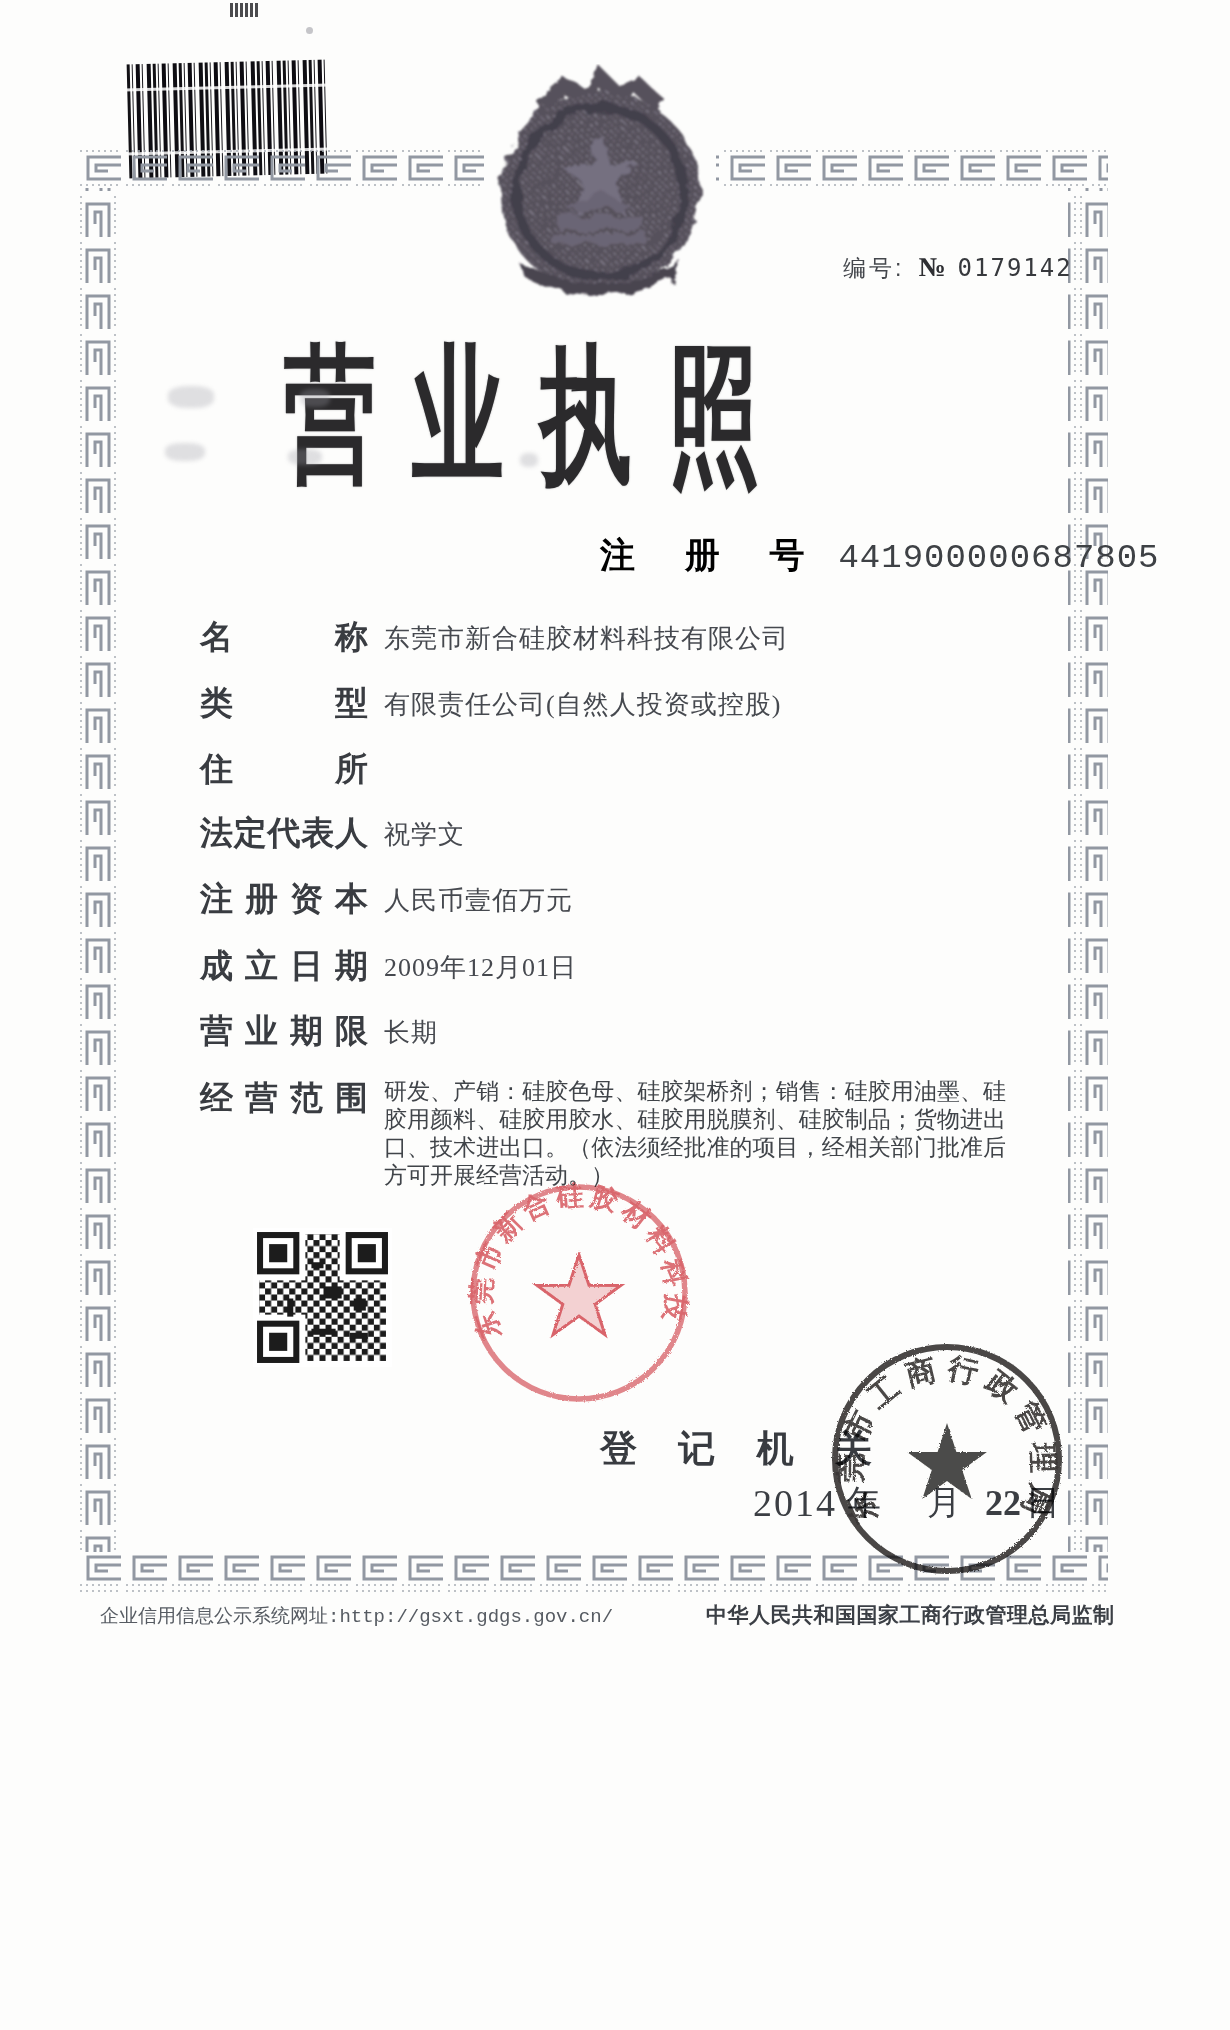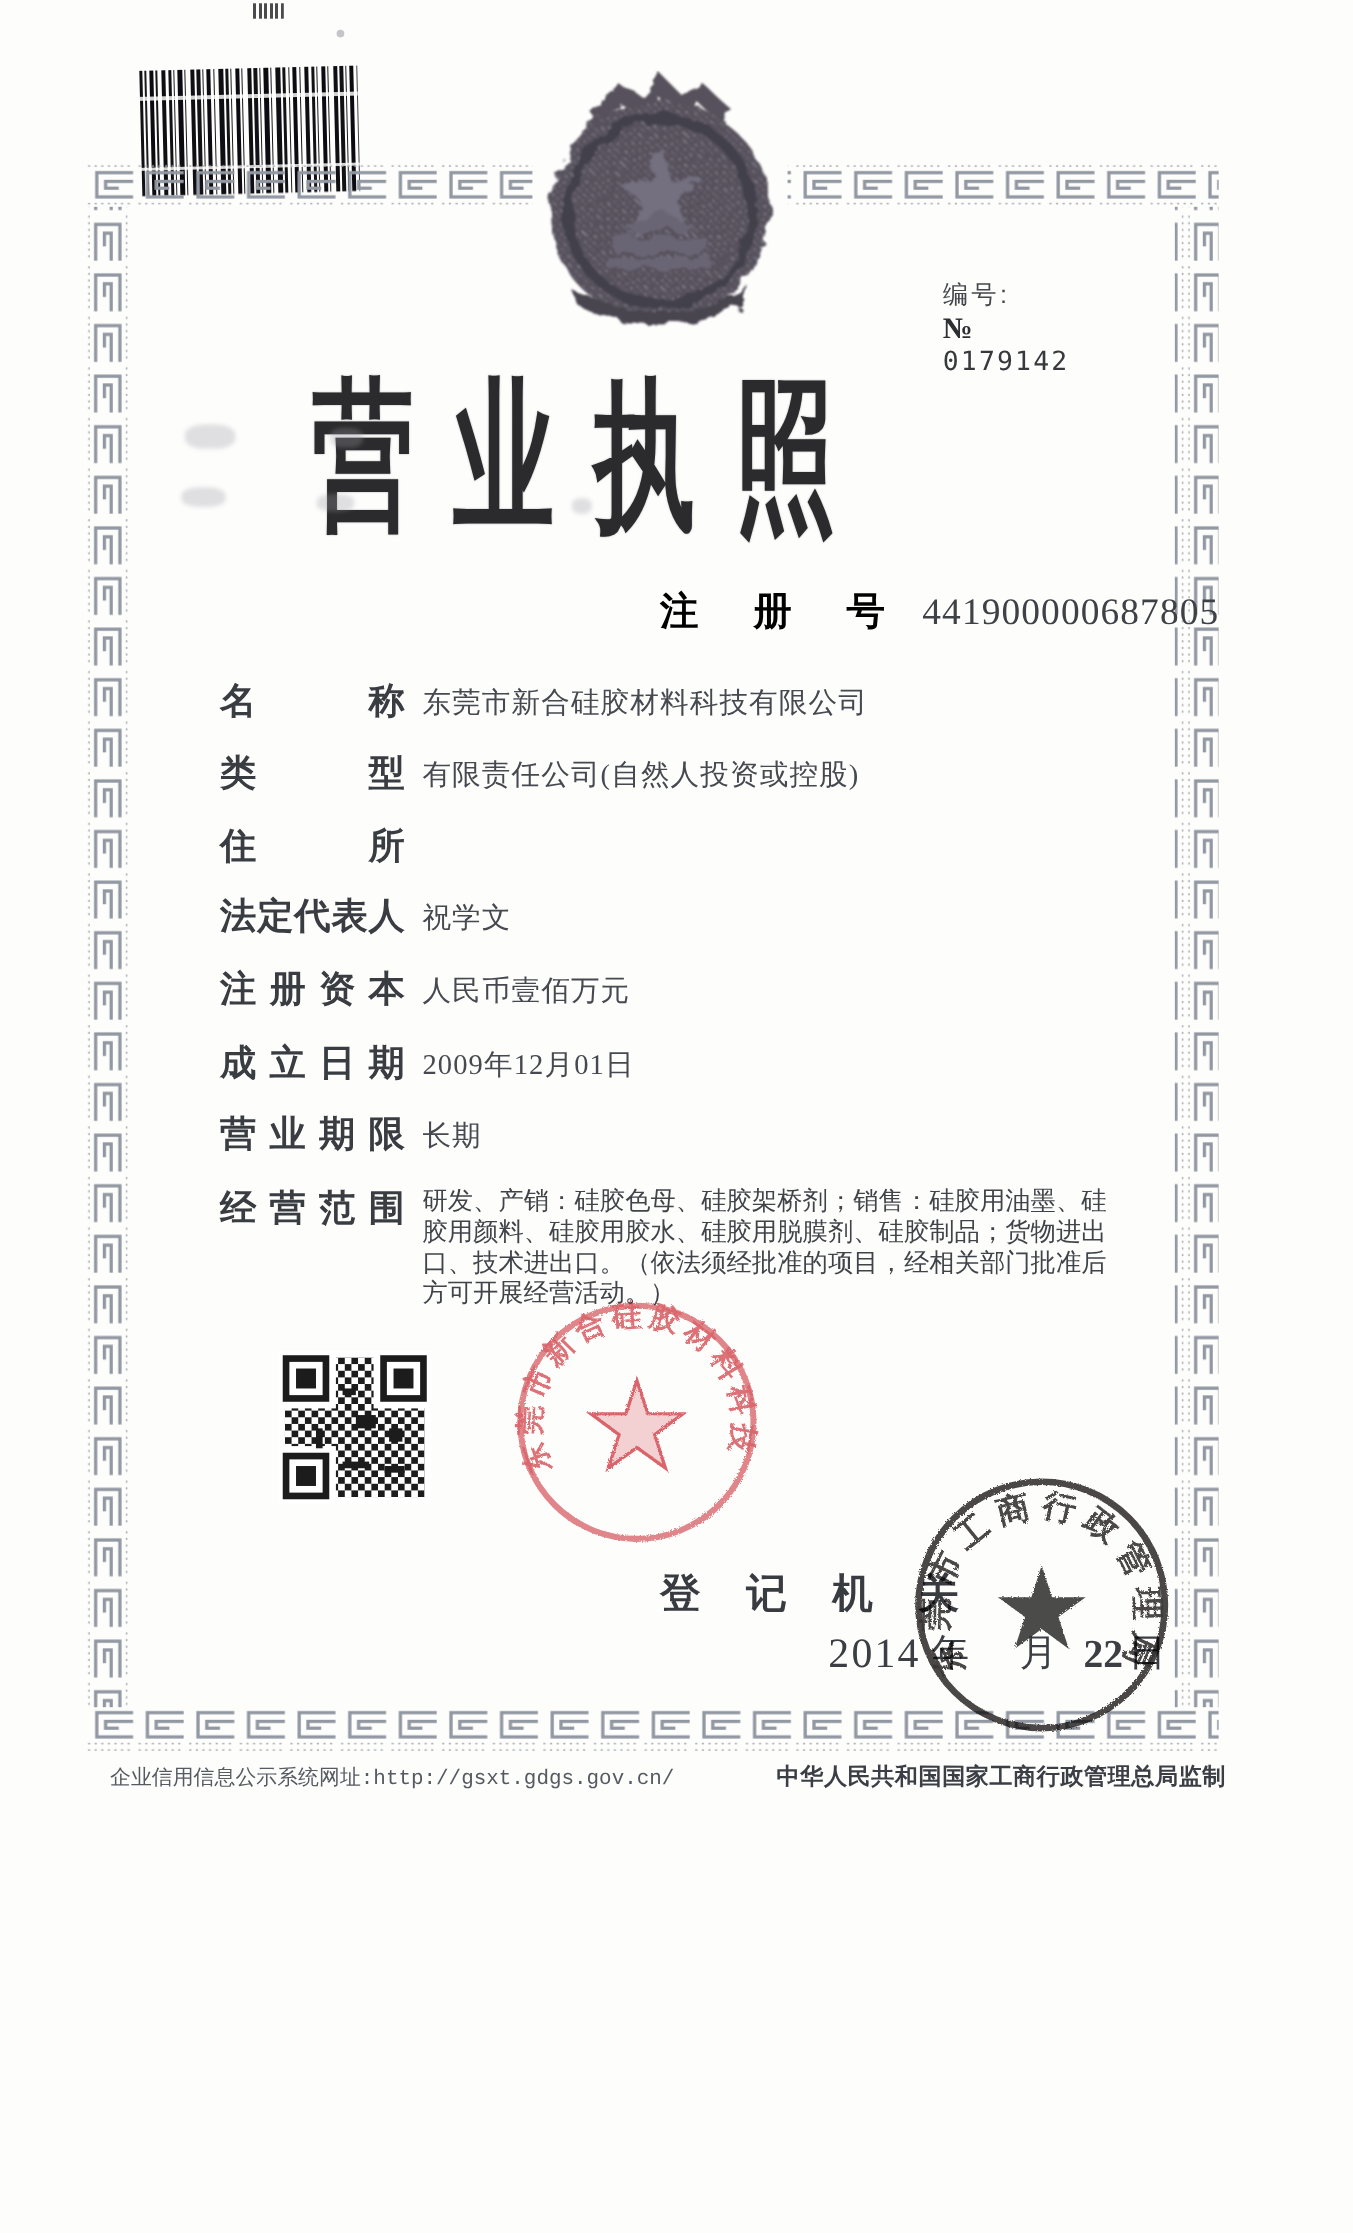--- a/index.html
+++ b/index.html
@@ -12,33 +12,33 @@
       repeating-linear-gradient(90deg,#17161a 0 3px,rgba(255,255,255,.08) 3px 5px,#201f24 5px 6px,rgba(255,255,255,.25) 6px 9px,#121116 9px 13px,rgba(255,255,255,.3) 13px 15px,#1b1a1f 15px 16px,rgba(255,255,255,.15) 16px 20px,#141318 20px 24px,rgba(255,255,255,.3) 24px 26px);
     filter:blur(.45px) contrast(1.05);}
 
   
   .emblem{position:absolute;left:488px;top:64px;width:224px;height:242px;z-index:3;}
 
   
   .frame{position:absolute;left:78px;top:148px;z-index:1;}
 
   
-  .serial{position:absolute;left:843px;top:252px;z-index:2;display:flex;align-items:baseline;color:#44474c;flex-direction:column;}
+  .serial{position:absolute;left:843px;top:252px;z-index:2;display:flex;align-items:baseline;color:#44474c;}
   .serial .lbl{font-size:23px;letter-spacing:3px;}
   .serial .sym{font-family:"Liberation Serif",serif;font-weight:700;font-size:27px;margin-left:14px;color:#2e2f33;}
   .serial .num{font-family:"DejaVu Sans Mono",monospace;font-size:24px;margin-left:12px;letter-spacing:2px;color:#37393d;}
 
   
   .tchar{position:absolute;top:341px;font-size:148px;line-height:1;font-weight:900;color:#2b2a2c;
     transform:scaleX(.62);transform-origin:left top;text-shadow:0 0 2px rgba(70,70,74,.55);}
 
   
   .regno{position:absolute;left:600px;top:532px;display:flex;align-items:baseline;z-index:2;}
   .regno .lbl{font-size:35px;letter-spacing:20px;font-weight:600;color:#000000;}
-  .regno .num{font-family:Liberation Serif, serif;font-size:34px;margin-left:14px;letter-spacing:1px;color:#3e4145;}
+  .regno .num{font-family:Liberation Mono, monospace;font-size:34px;margin-left:14px;letter-spacing:1px;color:#3e4145;}
 
   
   .row{position:absolute;left:200px;display:flex;align-items:flex-start;z-index:2;}
   .row .label{width:168px;display:flex;justify-content:space-between;font-size:33px;font-weight:600;color:#393c41;flex:none;}
   .row .value{margin-left:16px;padding-top:6px;font-family:"Liberation Serif",serif;font-size:26px;color:#46494f;letter-spacing:1px;white-space:nowrap;}
   .row .value.multiline{white-space:normal;width:622px;font-size:23px;line-height:28px;padding-top:2px;letter-spacing:0;text-align:justify;color:#404449;}
 
   
   .qr{position:absolute;left:253px;top:1228px;z-index:2;}
 

